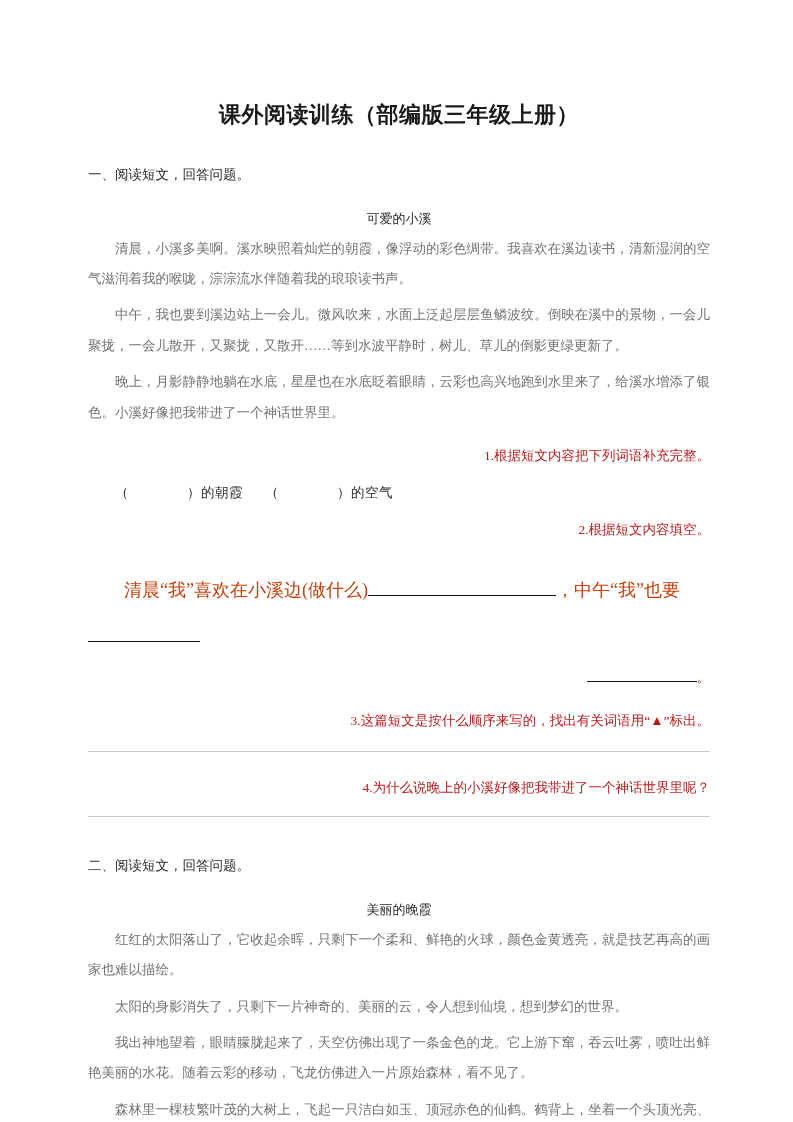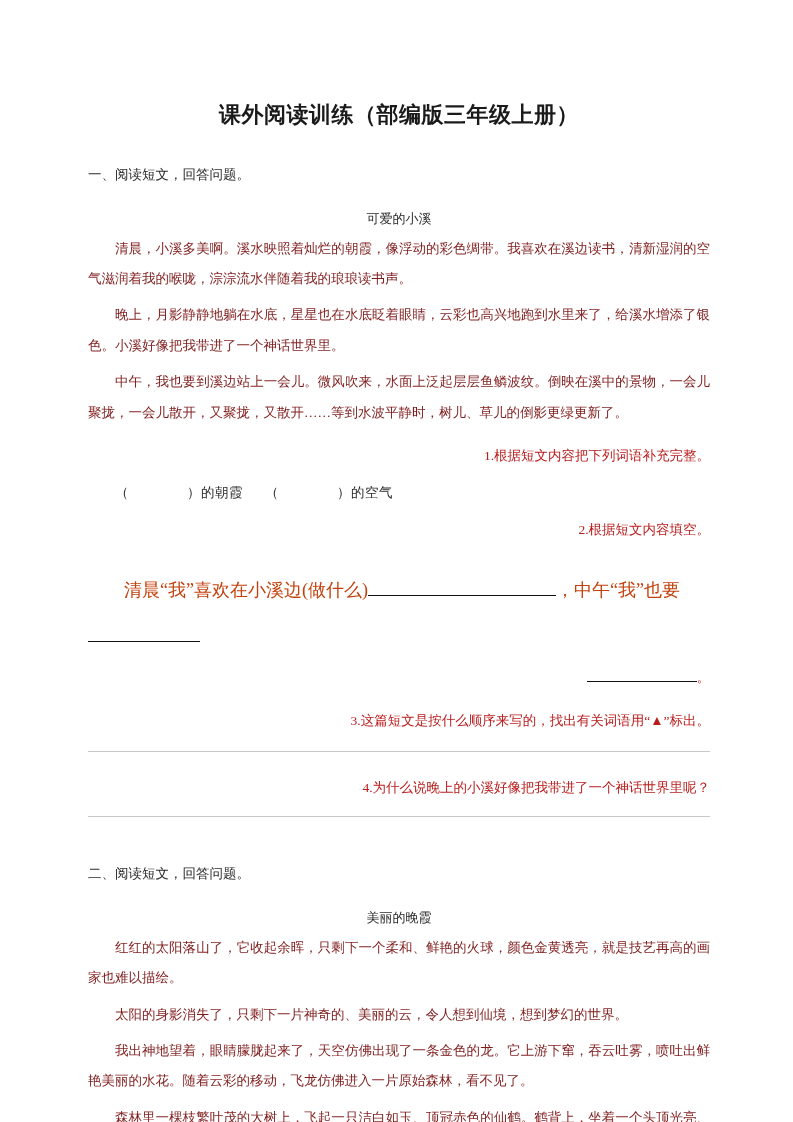--- a/index.html
+++ b/index.html
@@ -50,21 +50,21 @@
     margin-bottom: 0;
     color: #2a2a2a;
   }
   p.para {
     font-size: 13.5px;
     line-height: 2.25;
     margin: 6px 0 0 0;
     text-indent: 2em;
     text-align: justify;
     text-justify: inter-ideograph;
-    color: #7f1d1d;
+    color: #737373;
   }
   p.q {
     font-size: 13.5px;
     line-height: 2.1;
     margin: 14px 0 0 0;
     color: #b91c1c;
     text-align: right;
   }
   p.q-indent {
     font-size: 18px;
@@ -121,22 +121,22 @@
 <div class="page">
   <div class="content">
 
     <h1 class="doc-title">课外阅读训练（部编版三年级上册）</h1>
 
     <div class="section-head">一、阅读短文，回答问题。</div>
 
     <div class="passage-title">可爱的小溪</div>
 
     <p class="para">清晨，小溪多美啊。溪水映照着灿烂的朝霞，像浮动的彩色绸带。我喜欢在溪边读书，清新湿润的空气滋润着我的喉咙，淙淙流水伴随着我的琅琅读书声。</p>
+    <p class="para">中午，我也要到溪边站上一会儿。微风吹来，水面上泛起层层鱼鳞波纹。倒映在溪中的景物，一会儿聚拢，一会儿散开，又聚拢，又散开……等到水波平静时，树儿、草儿的倒影更绿更新了。</p>
     <p class="para">晚上，月影静静地躺在水底，星星也在水底眨着眼睛，云彩也高兴地跑到水里来了，给溪水增添了银色。小溪好像把我带进了一个神话世界里。</p>
-    <p class="para">中午，我也要到溪边站上一会儿。微风吹来，水面上泛起层层鱼鳞波纹。倒映在溪中的景物，一会儿聚拢，一会儿散开，又聚拢，又散开……等到水波平静时，树儿、草儿的倒影更绿更新了。</p>
 
     <p class="q">1.根据短文内容把下列词语补充完整。</p>
 
     <div class="brackets">
       <span>（</span><span class="gap-sm"></span><span>）</span><span>的朝霞</span><span class="gap-md"></span><span>（</span><span class="gap-sm"></span><span>）</span><span>的空气</span>
     </div>
 
     <p class="q">2.根据短文内容填空。</p>
 
     <p class="q-indent" style="margin-top:22px;line-height:2.6;">
@@ -150,21 +150,21 @@
     <p class="q" style="">3.这篇短文是按什么顺序来写的，找出有关词语用“▲”标出。</p>
 
     <hr class="rule">
 
     <p class="q" style="margin-top:22px;">4.为什么说晚上的小溪好像把我带进了一个神话世界里呢？</p>
 
     <hr class="rule tight">
 
     <div class="section-gap"></div>
 
-    <div class="section-head" style="margin-top:8px;">二、阅读短文，回答问题。</div>
+    <div class="section-head" style="margin-top:0;">二、阅读短文，回答问题。</div>
 
     <div class="passage-title">美丽的晚霞</div>
 
     <p class="para">红红的太阳落山了，它收起余晖，只剩下一个柔和、鲜艳的火球，颜色金黄透亮，就是技艺再高的画家也难以描绘。</p>
     <p class="para">太阳的身影消失了，只剩下一片神奇的、美丽的云，令人想到仙境，想到梦幻的世界。</p>
     <p class="para">我出神地望着，眼睛朦胧起来了，天空仿佛出现了一条金色的龙。它上游下窜，吞云吐雾，喷吐出鲜艳美丽的水花。随着云彩的移动，飞龙仿佛进入一片原始森林，看不见了。</p>
 
     <p class="para">
       <span>森林里一棵枝繁叶茂的大树上，飞起一只洁白如玉、顶冠赤色的仙鹤。鹤背上，坐着一个头顶光亮、胡子洁白的老头儿，他还挂着拐杖哩。</span><span class="underlined-run">这不是动画片《哪吒闹海》中的师傅—太乙真人吗？那么</span>
     </p>

